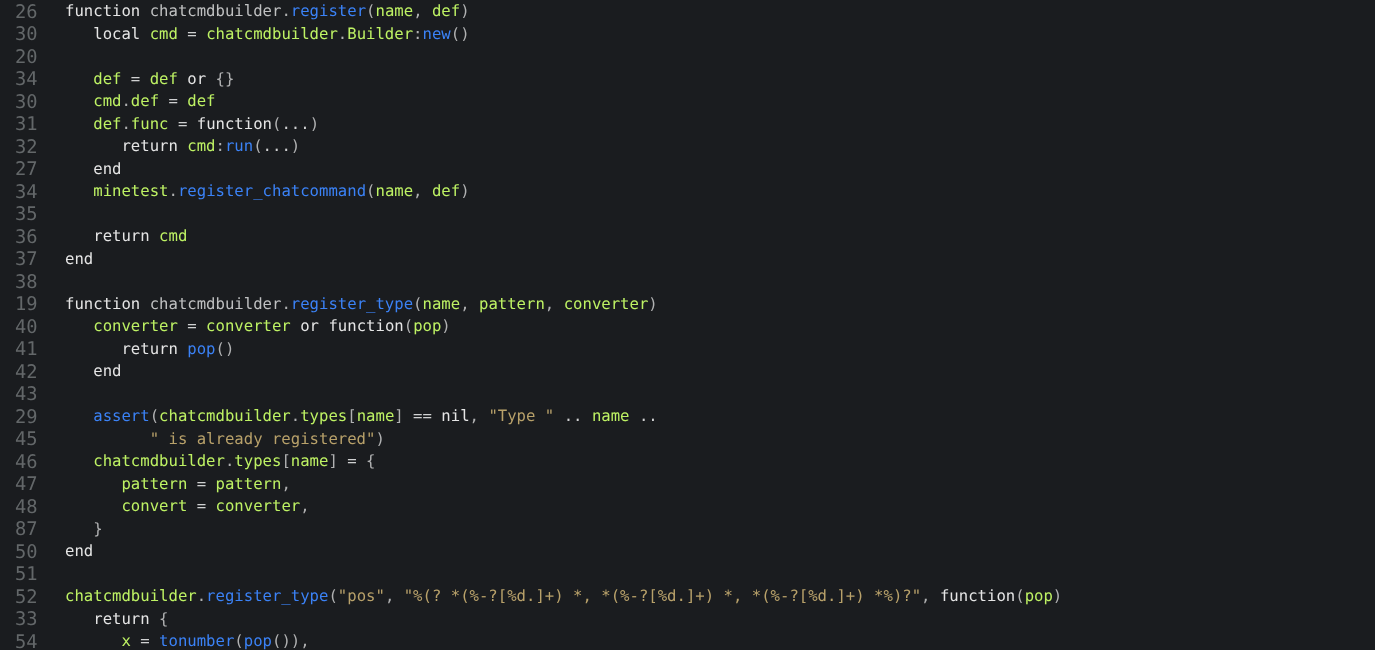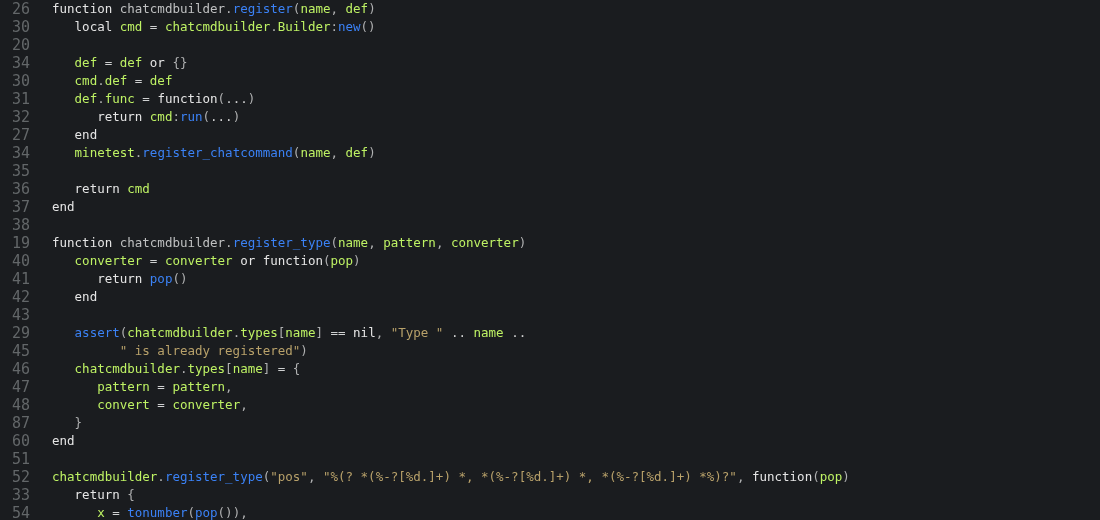--- a/index.html
+++ b/index.html
@@ -73,20 +73,20 @@
       <div class="ln">40</div>
       <div class="ln">41</div>
       <div class="ln">42</div>
       <div class="ln">43</div>
       <div class="ln">29</div>
       <div class="ln">45</div>
       <div class="ln">46</div>
       <div class="ln">47</div>
       <div class="ln">48</div>
       <div class="ln">87</div>
-      <div class="ln">60</div>
+      <div class="ln">50</div>
       <div class="ln">51</div>
       <div class="ln">52</div>
       <div class="ln">33</div>
       <div class="ln">54</div>
     </div>
   <div class="code" id="code"><div class="line"><span class="kw">function</span><span class="pale"> chatcmdbuilder</span><span class="punct">.</span><span class="fn">register</span><span class="punct">(</span><span class="ident">name</span><span class="punct">, </span><span class="ident">def</span><span class="punct">)</span></div><div class="line"><span class="pale">   </span><span class="kw">local</span><span class="pale"> </span><span class="ident">cmd</span><span class="op"> = </span><span class="ident">chatcmdbuilder</span><span class="punct">.</span><span class="ident">Builder</span><span class="punct">:</span><span class="fn">new</span><span class="punct">()</span></div><div class="line"><span class="pale"></span></div><div class="line"><span class="pale">   </span><span class="ident">def</span><span class="op"> = </span><span class="ident">def</span><span class="pale"> </span><span class="kw">or</span><span class="pale"> </span><span class="punct">{}</span></div><div class="line"><span class="pale">   </span><span class="ident">cmd</span><span class="punct">.</span><span class="ident">def</span><span class="op"> = </span><span class="ident">def</span></div><div class="line"><span class="pale">   </span><span class="ident">def</span><span class="punct">.</span><span class="ident">func</span><span class="op"> = </span><span class="kw">function</span><span class="punct">(</span><span class="op">...</span><span class="punct">)</span></div><div class="line"><span class="pale">      </span><span class="kw">return</span><span class="pale"> </span><span class="ident">cmd</span><span class="punct">:</span><span class="fn">run</span><span class="punct">(</span><span class="op">...</span><span class="punct">)</span></div><div class="line"><span class="pale">   </span><span class="kw">end</span></div><div class="line"><span class="pale">   </span><span class="ident">minetest</span><span class="punct">.</span><span class="fn">register_chatcommand</span><span class="punct">(</span><span class="ident">name</span><span class="punct">, </span><span class="ident">def</span><span class="punct">)</span></div><div class="line"><span class="pale"></span></div><div class="line"><span class="pale">   </span><span class="kw">return</span><span class="pale"> </span><span class="ident">cmd</span></div><div class="line"><span class="kw">end</span></div><div class="line"><span class="pale"></span></div><div class="line"><span class="kw">function</span><span class="pale"> chatcmdbuilder</span><span class="punct">.</span><span class="fn">register_type</span><span class="punct">(</span><span class="ident">name</span><span class="punct">, </span><span class="ident">pattern</span><span class="punct">, </span><span class="ident">converter</span><span class="punct">)</span></div><div class="line"><span class="pale">   </span><span class="ident">converter</span><span class="op"> = </span><span class="ident">converter</span><span class="pale"> </span><span class="kw">or</span><span class="pale"> </span><span class="kw">function</span><span class="punct">(</span><span class="ident">pop</span><span class="punct">)</span></div><div class="line"><span class="pale">      </span><span class="kw">return</span><span class="pale"> </span><span class="fn">pop</span><span class="punct">()</span></div><div class="line"><span class="pale">   </span><span class="kw">end</span></div><div class="line"><span class="pale"></span></div><div class="line"><span class="pale">   </span><span class="fn">assert</span><span class="punct">(</span><span class="ident">chatcmdbuilder</span><span class="punct">.</span><span class="ident">types</span><span class="punct">[</span><span class="ident">name</span><span class="punct">]</span><span class="op"> == </span><span class="kw">nil</span><span class="punct">, </span><span class="str">"Type "</span><span class="op"> .. </span><span class="ident">name</span><span class="op"> ..</span></div><div class="line"><span class="pale">         </span><span class="str">" is already registered"</span><span class="punct">)</span></div><div class="line"><span class="pale">   </span><span class="ident">chatcmdbuilder</span><span class="punct">.</span><span class="ident">types</span><span class="punct">[</span><span class="ident">name</span><span class="punct">]</span><span class="op"> = </span><span class="punct">{</span></div><div class="line"><span class="pale">      </span><span class="ident">pattern</span><span class="op"> = </span><span class="ident">pattern</span><span class="punct">,</span></div><div class="line"><span class="pale">      </span><span class="ident">convert</span><span class="op"> = </span><span class="ident">converter</span><span class="punct">,</span></div><div class="line"><span class="pale">   </span><span class="punct">}</span></div><div class="line"><span class="kw">end</span></div><div class="line"><span class="pale"></span></div><div class="line"><span class="ident">chatcmdbuilder</span><span class="punct">.</span><span class="fn">register_type</span><span class="punct">(</span><span class="str">"pos"</span><span class="punct">, </span><span class="str">"%(? *(%-?[%d.]+) *, *(%-?[%d.]+) *, *(%-?[%d.]+) *%)?"</span><span class="punct">, </span><span class="kw">function</span><span class="punct">(</span><span class="ident">pop</span><span class="punct">)</span></div><div class="line"><span class="pale">   </span><span class="kw">return</span><span class="pale"> </span><span class="punct">{</span></div><div class="line"><span class="pale">      </span><span class="ident">x</span><span class="op"> = </span><span class="fn">tonumber</span><span class="punct">(</span><span class="fn">pop</span><span class="punct">()</span><span class="punct">),</span></div></div>
 </div>
 
 </body></html>

